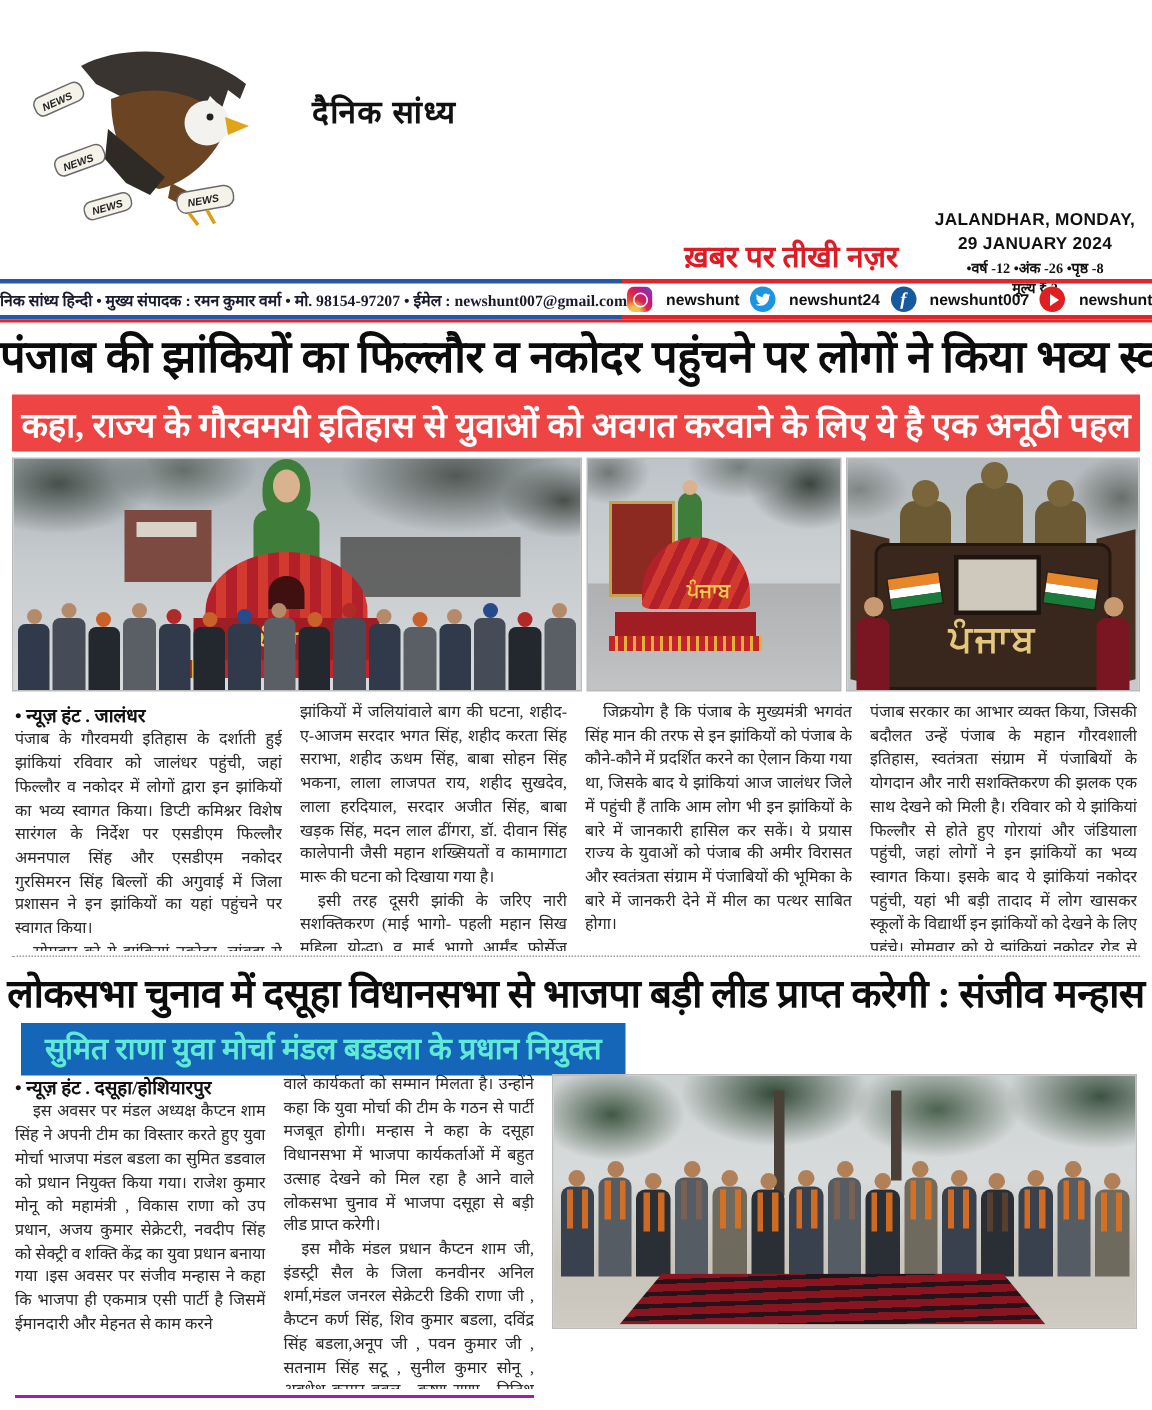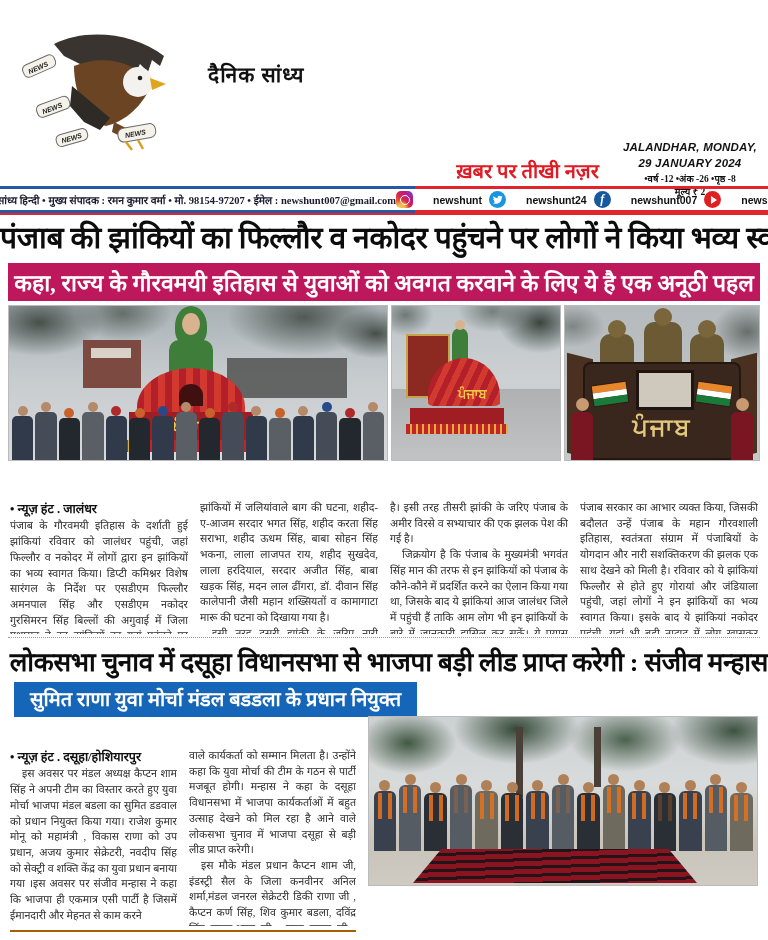--- a/index.html
+++ b/index.html
@@ -11,46 +11,46 @@
   .daily-label{position:absolute;left:208px;top:20px;font-size:21px;font-weight:700;color:#111;letter-spacing:1px;margin-top:40px;}
   .masthead{position:absolute;left:188px;top:28px;width:445px;text-align:center;
             font-size:94px;line-height:1.25;font-weight:900;color:#e01b24;white-space:nowrap;}
   .tagline{position:absolute;left:425px;top:157px;width:205px;text-align:center;
            font-size:20px;font-weight:700;color:#e01b24;white-space:nowrap;}
   .promo{position:absolute;right:8px;top:44px;width:136px;background:#f3d024;border:2px dashed #6b4a00;
          border-radius:12px;text-align:center;padding:5px 4px;color:#8a1515;font-weight:700;font-size:10.5px;line-height:1.3;}
   .promo .url{color:#e01b24;font-size:11px;font-weight:800;font-family:"Liberation Sans",sans-serif;display:block;}
   .datebox{position:absolute;right:8px;top:140px;width:140px;text-align:center;color:#111;
            font-family:"Liberation Sans",sans-serif;}
-  .dateline{font-size:11.5px;font-weight:800;letter-spacing:.2px;line-height:1.35;font-style:italic;}
+  .dateline{font-size:11.5px;font-weight:800;letter-spacing:.2px;line-height:1.35;}
   .issueline{font-size:9.5px;font-weight:700;margin-top:1px;font-family:"Liberation Serif",serif;}
   .priceline{font-size:9.5px;font-weight:700;font-family:"Liberation Serif",serif;}
 
   
   .infobar{position:absolute;left:0;top:186px;width:768px;height:27px;}
   .stripe{height:3px;background:linear-gradient(90deg,#2558a8 0 54%,#e0262b 54% 100%);}
   .infobar .inner{height:21px;display:flex;align-items:center;justify-content:center;padding:0 8px;}
   .pubinfo{font-size:10.5px;font-weight:700;color:#1b1b2f;white-space:nowrap;}
   .socials{display:flex;align-items:center;gap:7px;}
-  .social{display:flex;align-items:center;gap:20px;font-family:"Liberation Sans",sans-serif;
+  .social{display:flex;align-items:center;gap:9px;font-family:"Liberation Sans",sans-serif;
           font-size:10.5px;font-weight:700;color:#111;cursor:pointer;}
   .sicon{width:17px;height:17px;border-radius:50%;display:inline-flex;align-items:center;justify-content:center;}
   .ig{border-radius:5px;background:radial-gradient(circle at 30% 100%,#f5c14e 0 15%,transparent 40%),
       linear-gradient(45deg,#f09433,#dc2743 45%,#bc1888 70%,#5851db);}
   .ig i{display:block;width:8px;height:8px;border:1.6px solid #fff;border-radius:50%;}
   .tw{background:#1b95e0;}
   .fb{background:#17599e;color:#fff;font-family:"Liberation Serif",serif;font-weight:700;font-size:12px;font-style:italic;}
   .yt{background:#e02020;}
   .yt i{display:block;width:0;height:0;border-left:6px solid #fff;border-top:4px solid transparent;border-bottom:4px solid transparent;margin-left:2px;}
   .redline{position:absolute;left:0;top:213px;width:768px;height:1.5px;background:#e0262b;}
 
   
   .headline1{position:absolute;left:0;top:216px;width:768px;text-align:center;font-size:30px;
              font-weight:900;color:#0c0c0c;white-space:nowrap;letter-spacing:-.3px;}
-  .bluebar{position:absolute;left:8px;top:263px;width:752px;height:38px;background:#be185d;
+  .bluebar{position:absolute;left:8px;top:263px;width:752px;height:38px;background:#ef4444;
            display:flex;align-items:center;justify-content:center;font-size:23px;font-weight:800;color:#fff;white-space:nowrap;}
   .photorow{position:absolute;left:8px;top:305px;width:752px;height:156px;display:flex;gap:3px;}
   .photo{position:relative;overflow:hidden;border:1px solid #bbb;box-sizing:border-box;}
   .ph1{flex:0 0 380px;background:linear-gradient(180deg,#a9b1b5 0,#c6cbce 45%,#d8dadb 100%);}
   .ph2{flex:0 0 170px;background:linear-gradient(180deg,#bdc4c8 0,#cdd1d3 50%,#b6b9ba 100%);}
   .ph3{flex:1;background:linear-gradient(180deg,#b4babd 0,#c6c9ca 100%);}
 
   .trees{position:absolute;left:0;top:0;right:0;height:60%;
     background:
       radial-gradient(ellipse 90px 48px at 8% 18%,rgba(52,62,55,.85),transparent 70%),
@@ -120,32 +120,32 @@
   .flag.fr{right:10px;transform:rotate(8deg);}
   .frame{position:absolute;left:50%;top:8px;margin-left:-26px;width:52px;height:34px;background:#cfc8bc;border:3px solid #1f1510;}
   .plabel{position:absolute;left:0;right:0;top:52px;text-align:center;color:#e3c77c;font-weight:900;font-size:24px;letter-spacing:2px;}
   .kid{position:absolute;bottom:0;width:26px;height:62px;}
   .kid .kb{position:absolute;left:2px;top:14px;width:22px;height:48px;background:#7a1622;border-radius:6px 6px 0 0;}
   .kid .kh{position:absolute;left:7px;top:0;width:13px;height:13px;border-radius:50%;background:#c99a72;}
   .kid.kl{left:4px;}.kid.kr{right:4px;}
 
   .byline{font-size:12.5px;font-weight:800;color:#111;margin:0 0 7px 0;}
   .cols1{position:absolute;left:10px;top:468px;width:748px;height:166px;display:flex;gap:12px;}
-  .col{flex:1;font-size:10.7px;line-height:1.47;color:#2b2b2b;text-align:justify;overflow:hidden;margin-top:32px;}
+  .col{flex:1;font-size:10.7px;line-height:1.47;color:#2b2b2b;text-align:justify;overflow:hidden;}
   .col p{margin:0;}
   .col p.ind{text-indent:12px;}
   .dotsep{position:absolute;left:8px;top:637px;width:752px;border-top:1.5px dotted #999;}
 
   
-  .headline2{position:absolute;left:0;top:643px;width:768px;text-align:right;font-size:26px;
+  .headline2{position:absolute;left:0;top:643px;width:768px;text-align:center;font-size:26px;
              font-weight:900;color:#0c0c0c;white-space:nowrap;letter-spacing:-.3px;}
-  .bluebox2{position:absolute;left:14px;top:682px;background:#1565b8;color:#ffffff;font-size:20px;
+  .bluebox2{position:absolute;left:14px;top:682px;background:#1565b8;color:#5eead4;font-size:20px;
             font-weight:800;padding:3px 16px 5px;white-space:nowrap;}
   .art2{position:absolute;left:10px;top:716px;width:748px;height:216px;display:flex;gap:12px;}
-  .art2cols{flex:0 0 346px;display:flex;gap:12px;border-bottom:2px solid #a16207;padding-bottom:4px;}
+  .art2cols{flex:0 0 346px;display:flex;gap:12px;border-bottom:2px solid #a21caf;padding-bottom:4px;}
   .art2 .col{font-size:10.7px;}
   .photoblock{flex:1;display:flex;flex-direction:column;}
   .gphoto{position:relative;height:168px;border:1px solid #bbb;overflow:hidden;
           background:linear-gradient(180deg,#ccd1d2 0,#d8dbdb 40%,#c9c4ba 75%,#cfcac2 100%);}
   .canopy{position:absolute;left:0;top:0;right:0;height:52%;
     background:
       radial-gradient(ellipse 70px 44px at 10% 30%,rgba(40,66,42,.85),transparent 70%),
       radial-gradient(ellipse 90px 50px at 38% 14%,rgba(34,58,38,.9),transparent 70%),
       radial-gradient(ellipse 80px 46px at 66% 26%,rgba(44,70,46,.8),transparent 70%),
       radial-gradient(ellipse 90px 50px at 94% 16%,rgba(36,60,40,.85),transparent 70%);}
@@ -334,21 +334,20 @@
     <div class="col">
       <p class="byline">• न्यूज़ हंट . जालंधर</p>
       <p>पंजाब के गौरवमयी इतिहास के दर्शाती हुई झांकियां रविवार को जालंधर पहुंची, जहां फिल्लौर व नकोदर में लोगों द्वारा इन झांकियों का भव्य स्वागत किया। डिप्टी कमिश्नर विशेष सारंगल के निर्देश पर एसडीएम फिल्लौर अमनपाल सिंह और एसडीएम नकोदर गुरसिमरन सिंह बिल्लों की अगुवाई में जिला प्रशासन ने इन झांकियों का यहां पहुंचने पर स्वागत किया।</p>
       <p class="ind">सोमवार को ये झांकियां नकोदर, लांबड़ा से होते हुए नकोदर चौक पहुंचेगी और फिर यहां से अमृतसर जिले के लिए रवाना होंगी। इन</p>
     </div>
     <div class="col">
       <p>झांकियों में जलियांवाले बाग की घटना, शहीद-ए-आजम सरदार भगत सिंह, शहीद करता सिंह सराभा, शहीद ऊधम सिंह, बाबा सोहन सिंह भकना, लाला लाजपत राय, शहीद सुखदेव, लाला हरदियाल, सरदार अजीत सिंह, बाबा खड़क सिंह, मदन लाल ढींगरा, डॉ. दीवान सिंह कालेपानी जैसी महान शख्सियतों व कामागाटा मारू की घटना को दिखाया गया है।</p>
       <p class="ind">इसी तरह दूसरी झांकी के जरिए नारी सशक्तिकरण (माई भागो- पहली महान सिख महिला योद्धा) व माई भागो आर्मंड फोर्सेज प्रीपेटरी इंस्टीट्यूट फॉर गर्ल्स द्वारा विभिन्न क्षेत्रों में नाम कमाने वाली महिलाओं को दर्शाया गया</p>
     </div>
     <div class="col">
-      <p>है। इसी तरह तीसरी झांकी के जरिए पंजाब के अमीर विरसे व सभ्याचार की एक झलक पेश की गई है।</p>
       <p class="ind">जिक्रयोग है कि पंजाब के मुख्यमंत्री भगवंत सिंह मान की तरफ से इन झांकियों को पंजाब के कौने-कौने में प्रदर्शित करने का ऐलान किया गया था, जिसके बाद ये झांकियां आज जालंधर जिले में पहुंची हैं ताकि आम लोग भी इन झांकियों के बारे में जानकारी हासिल कर सकें। ये प्रयास राज्य के युवाओं को पंजाब की अमीर विरासत और स्वतंत्रता संग्राम में पंजाबियों की भूमिका के बारे में जानकरी देने में मील का पत्थर साबित होगा।</p>
 
     </div>
     <div class="col">
       <p>पंजाब सरकार का आभार व्यक्त किया, जिसकी बदौलत उन्हें पंजाब के महान गौरवशाली इतिहास, स्वतंत्रता संग्राम में पंजाबियों के योगदान और नारी सशक्तिकरण की झलक एक साथ देखने को मिली है। रविवार को ये झांकियां फिल्लौर से होते हुए गोरायां और जंडियाला पहुंची, जहां लोगों ने इन झांकियों का भव्य स्वागत किया। इसके बाद ये झांकियां नकोदर पहुंची, यहां भी बड़ी तादाद में लोग खासकर स्कूलों के विद्यार्थी इन झांकियों को देखने के लिए पहुंचे। सोमवार को ये झांकियां नकोदर रोड से होते हुए शहर में दाखिल होंगी, जहां से ये आगे अमृतसर जिले के लिए अपने सफर की शुरूआत करेंगी।</p>
     </div>
   </div>
 
   <div class="dotsep"></div>
 

